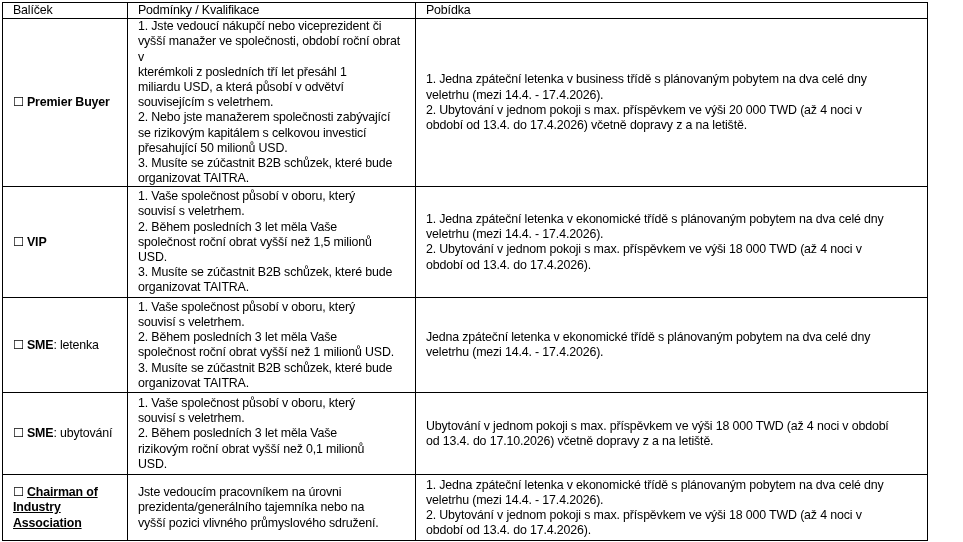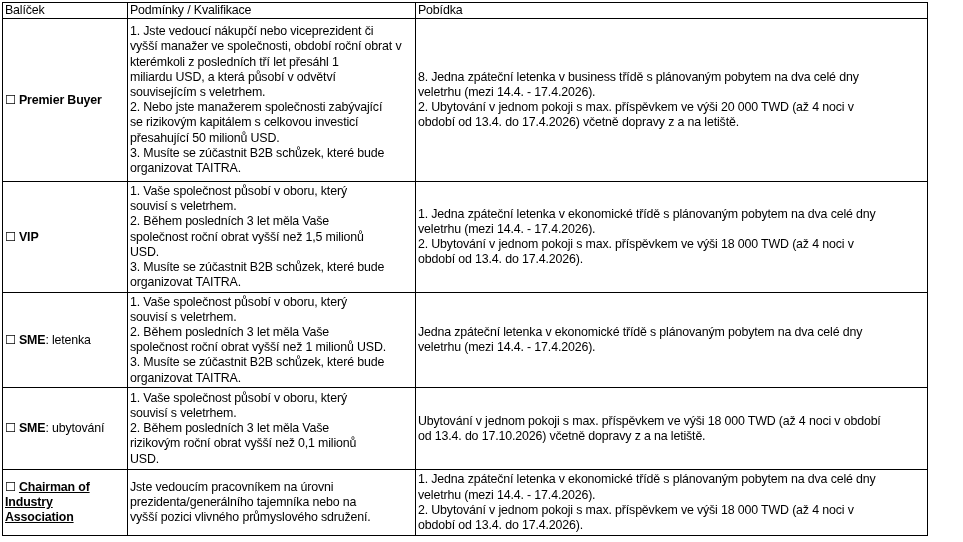--- a/index.html
+++ b/index.html
@@ -8,21 +8,21 @@
     position: absolute; left: 2px; top: 2px;
     border-collapse: collapse;
     font-family: "Liberation Sans", sans-serif;
     font-size: 12.4px;
     line-height: 15.2px;
     color: #000;
     table-layout: fixed;
   }
   .tbl td {
     border: 1px solid #000;
-    padding: 0 2px;
+    padding: 0 10px;
     vertical-align: middle;
     letter-spacing: -0.15px;
   }
   .tbl tr.head td { vertical-align: top; height: 15px; }
   .c1 { width: 125px; }
   .c2 { width: 288px; }
   .c3 { width: 512px; }
   .pkg-bold { font-weight: bold; }
   .chk { display: inline-block; font-weight: normal; margin-right: 3px; }
   .line { display: block; }
@@ -59,21 +59,21 @@
       <span class="line">kterémkoli z posledních tří let přesáhl 1</span>
       <span class="line">miliardu USD, a která působí v odvětví</span>
       <span class="line">souvisejícím s veletrhem.</span>
       <span class="line">2. Nebo jste manažerem společnosti zabývající</span>
       <span class="line">se rizikovým kapitálem s celkovou investicí</span>
       <span class="line">přesahující 50 milionů USD.</span>
       <span class="line">3. Musíte se zúčastnit B2B schůzek, které bude</span>
       <span class="line">organizovat TAITRA.</span>
     </td>
     <td>
-      <span class="line">8. Jedna zpáteční letenka v business třídě s plánovaným pobytem na dva celé dny</span>
+      <span class="line">1. Jedna zpáteční letenka v business třídě s plánovaným pobytem na dva celé dny</span>
       <span class="line">veletrhu (mezi 14.4. - 17.4.2026).</span>
       <span class="line">2. Ubytování v jednom pokoji s max. příspěvkem ve výši 20 000 TWD (až 4 noci v</span>
       <span class="line">období od 13.4. do 17.4.2026) včetně dopravy z a na letiště.</span>
     </td>
   </tr>
 
   <tr class="r2">
     <td class="pkg">
       <span class="chk">☐</span><span class="pkg-bold">VIP</span>
     </td>

